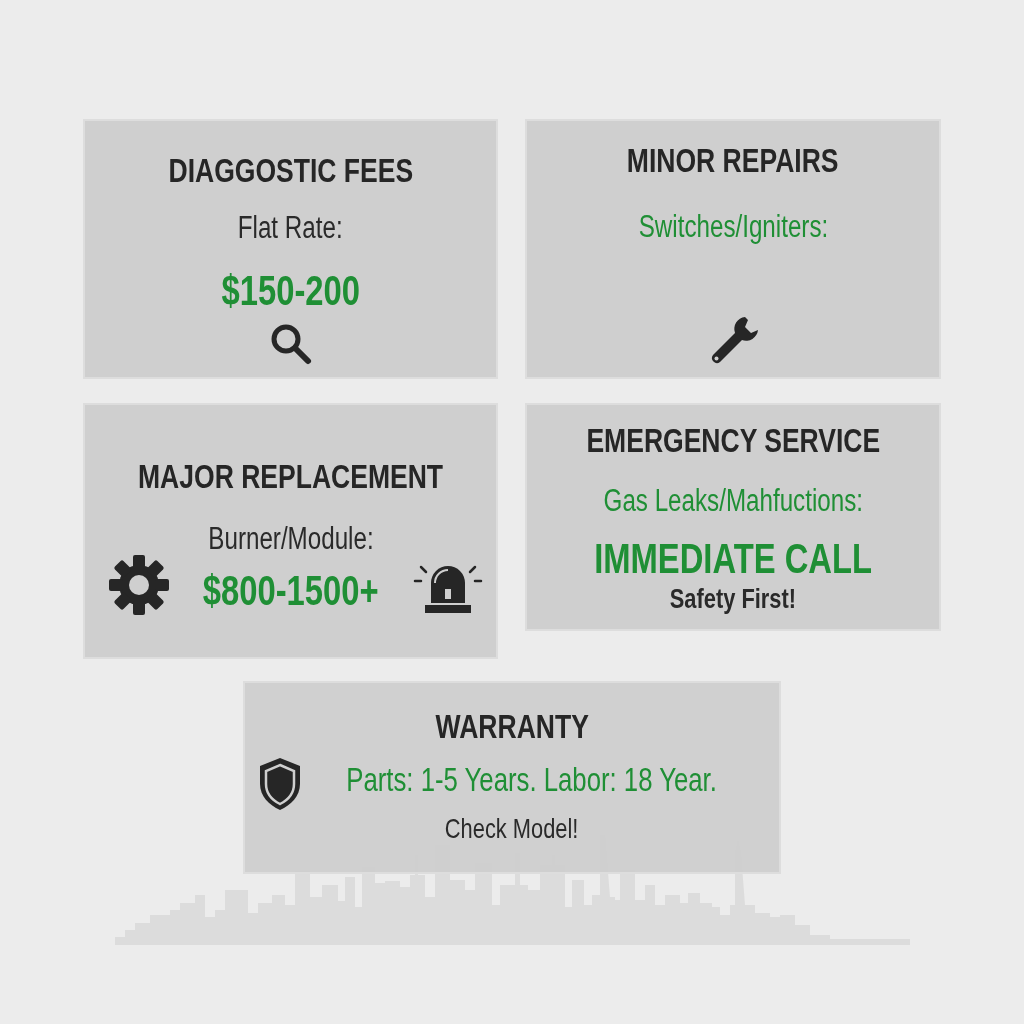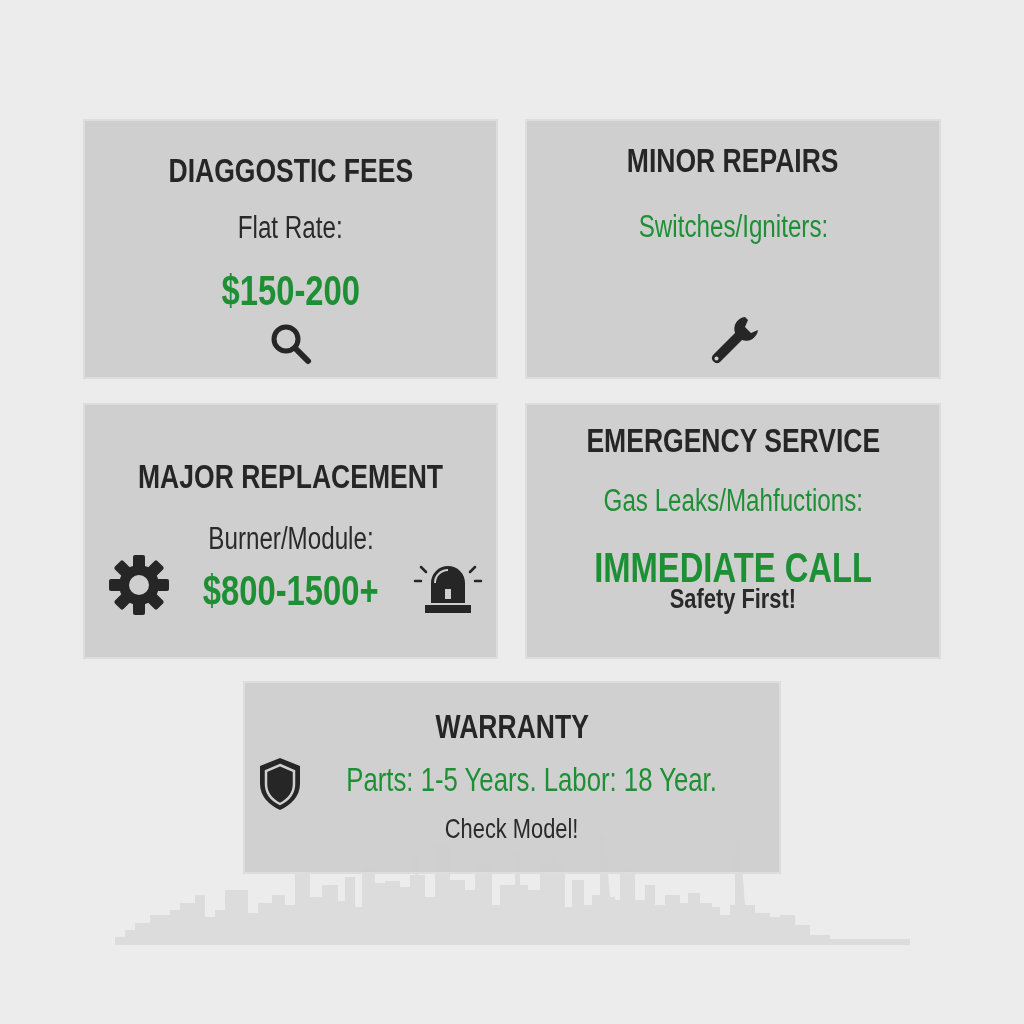--- a/index.html
+++ b/index.html
@@ -25,21 +25,21 @@
       font-size: 31px; transform: scaleX(0.78); white-space: nowrap; color: #2a2a2a;
     }
     .green { color: #1f8f35; }
     .price {
       font-size: 42px; font-weight: bold; transform: scaleX(0.78); white-space: nowrap;
     }
     .icon { display: block; }
     #c1 { left: 83px; top: 119px; width: 415px; height: 260px; }
     #c2 { left: 525px; top: 119px; width: 416px; height: 260px; }
     #c3 { left: 83px; top: 403px; width: 415px; height: 256px; }
-    #c4 { left: 525px; top: 403px; width: 416px; height: 256px; }
+    #c4 { left: 525px; top: 403px; width: 416px; height: 228px; }
     #c5 { left: 243px; top: 681px; width: 538px; height: 193px; background: rgba(205,205,205,0.92); }
     .abs { position: absolute; left: 0; right: 0; display: flex; justify-content: center; align-items: center; }
   </style>
 </head>
 <body>
 
 <svg class="skyline" viewBox="0 0 805 115">
   <g fill="#dcdcdc">
     <path d="M5,110 L5,102 L15,102 L15,95 L25,95 L25,88 L40,88 L40,80 L60,80 L60,75 L70,75 L70,68 L85,68 L85,60 L95,60 L95,82 L105,82 L105,75 L115,75 L115,55 L138,55 L138,78 L148,78 L148,68 L162,68 L162,60 L175,60 L175,70 L185,70 L185,36 L200,36 L200,62 L212,62 L212,50 L228,50 L228,66 L235,66 L235,42 L245,42 L245,72 L252,72 L252,32 L265,32 L265,48 L275,48 L275,46 L290,46 L290,52 L300,52 L300,40 L305,40 L305,20 L308,20 L308,40 L315,40 L315,62 L325,62 L325,10 L340,10 L340,45 L355,45 L355,55 L365,55 L365,28 L382,28 L382,70 L390,70 L390,50 L405,50 L405,18 L410,18 L410,50 L418,50 L418,55 L430,55 L430,30 L442,30 L442,20 L445,20 L445,30 L455,30 L455,72 L462,72 L462,45 L474,45 L474,70 L482,70 L482,60 L490,60 L490,0 L495,0 L500,62 L505,62 L505,65 L510,65 L510,35 L525,35 L525,65 L535,65 L535,50 L545,50 L545,70 L555,70 L555,60 L570,60 L570,68 L578,68 L578,58 L590,58 L590,68 L602,68 L602,72 L610,72 L610,80 L620,80 L620,70 L625,70 L625,18 L628,5 L631,18 L635,70 L645,70 L645,78 L660,78 L660,82 L670,82 L670,80 L685,80 L685,90 L700,90 L700,100 L720,100 L720,104 L800,104 L800,110 Z"></path>
   </g>
@@ -116,21 +116,21 @@
   </svg>
 </div>
 
 <div class="card" id="c4">
   <div class="abs" style="top:16px;">
       <span class="title">EMERGENCY SERVICE</span>
     </div>
   <div class="abs" style="top:78px;">
       <span class="sub green">Gas Leaks/Mahfuctions:</span>
     </div>
-  <div class="abs" style="top:139px;">
+  <div class="abs" style="top:130px;">
       <span class="price green">IMMEDIATE CALL</span>
     </div>
   <div class="abs" style="top:178px;font-weight:bold;">
       <span class="sub" style="font-size:28px;">Safety First!</span>
     </div>
 </div>
 
 <div class="card" id="c5">
   <div class="abs" style="top:24px;">
       <span class="title">WARRANTY</span>

